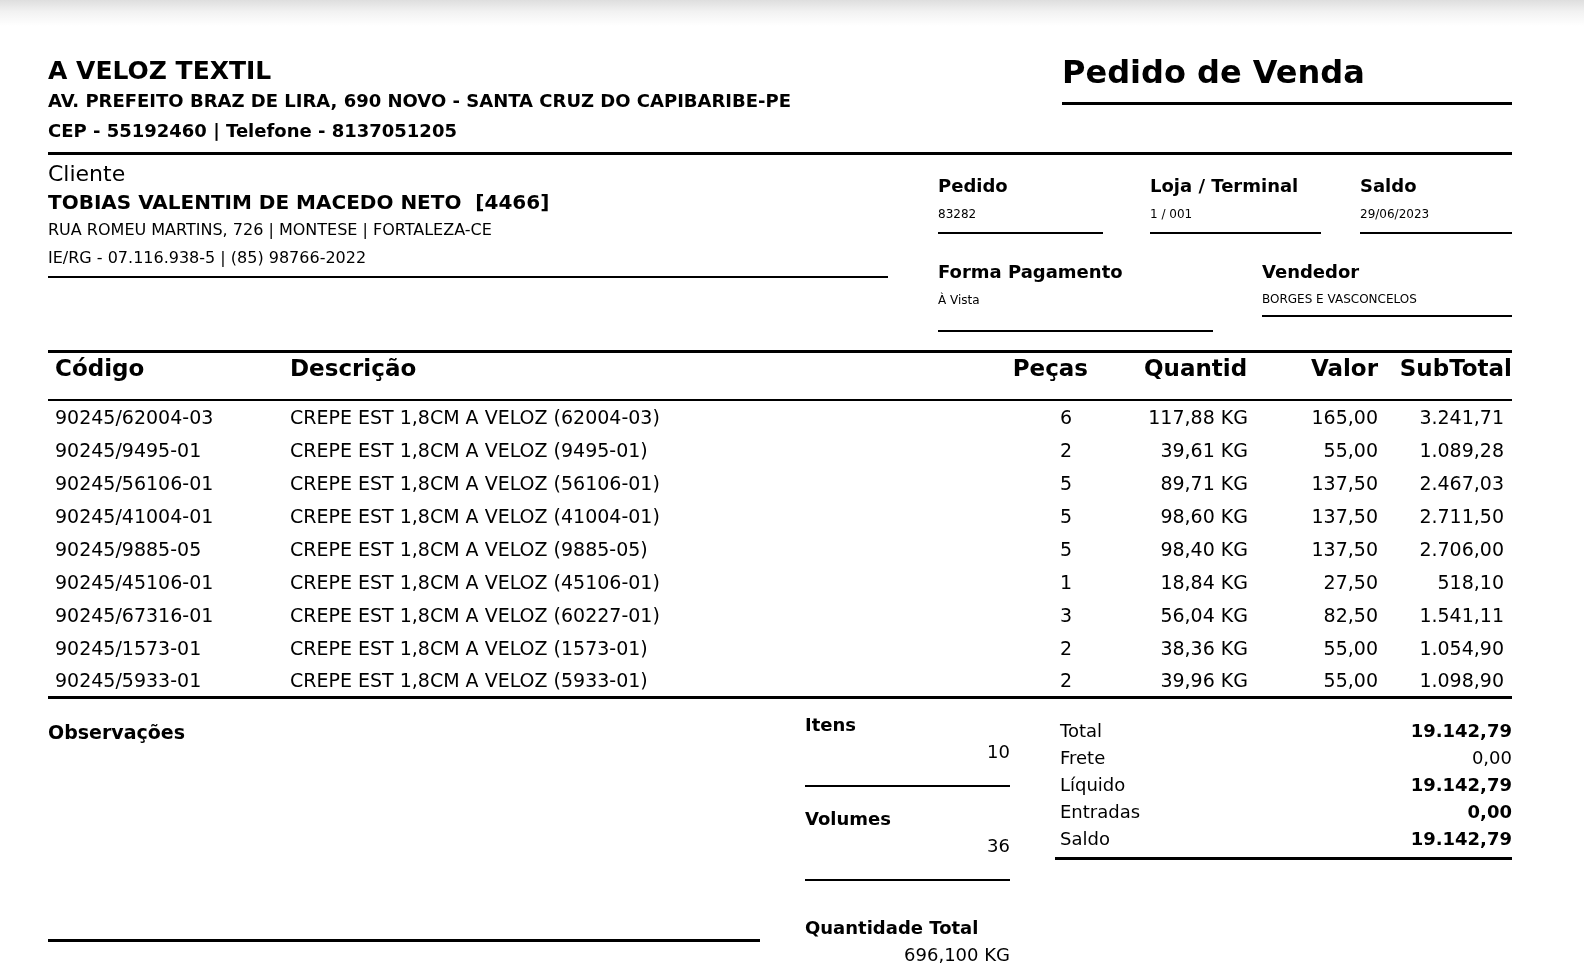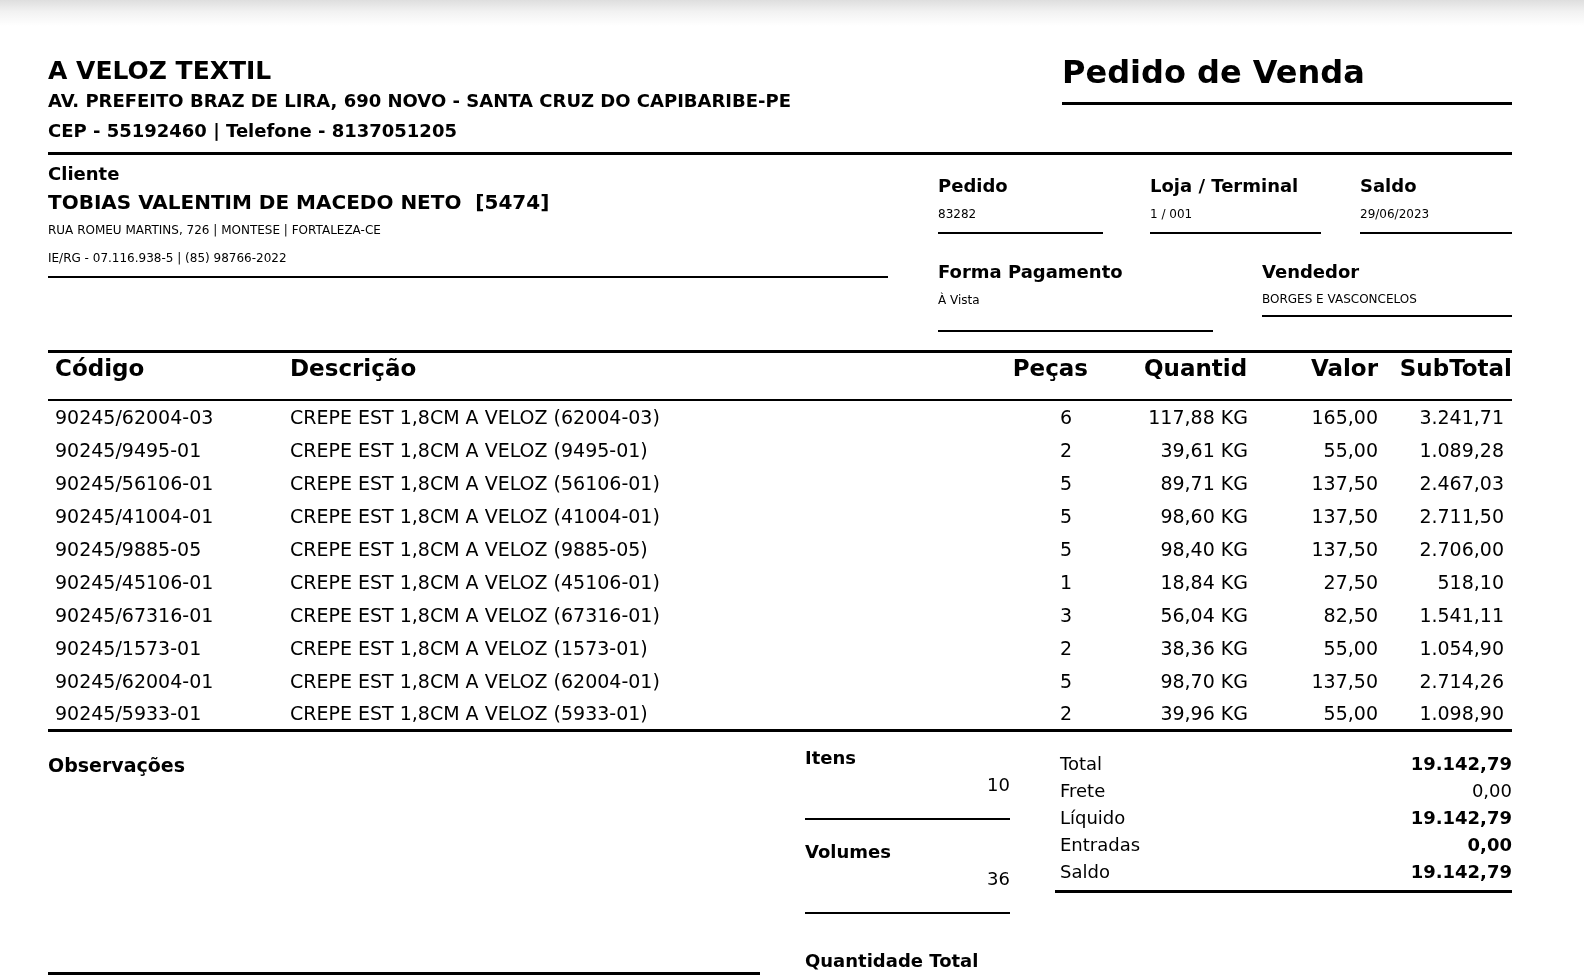--- a/index.html
+++ b/index.html
@@ -18,23 +18,23 @@
   .company-name { font-size:25px; font-weight:bold; line-height:30px; }
   .company-addr { font-size:18px; font-weight:bold; line-height:30px; }
   .title-block { position:absolute; left:1014px; top:54px; width:450px;
     border-bottom:3px solid #000; padding-bottom:12px; }
   .doc-title { font-size:32px; font-weight:bold; line-height:36px; }
 
   
   .info { position:relative; height:198px; border-top:3px solid #000; }
   .client { position:absolute; left:0; top:0; width:840px;
     padding-top:5px; padding-bottom:4px; border-bottom:2px solid #000; }
-  .client-label { font-size:18px; font-weight:bold; line-height:28px; }
+  .client-label { font-size:22px; font-weight:normal; line-height:28px; }
   .client-name { font-size:20px; font-weight:bold; line-height:28px; white-space:pre-wrap; }
-  .client-line { font-size:12px; line-height:28px; }
+  .client-line { font-size:16px; line-height:28px; }
 
   .order-info { position:absolute; left:890px; top:5px; width:574px; height:190px; }
   .field { position:absolute; border-bottom:2px solid #000; padding-bottom:4px; }
   .f-label { font-size:18px; font-weight:bold; line-height:28px; white-space:nowrap;margin-top:12px; }
   .f-value { font-size:12px; line-height:28px; }
   .f-pedido   { left:0;     top:0;    width:165px; }
   .f-loja     { left:212px; top:0;    width:171px; }
   .f-data     { left:422px; top:0;    width:152px; }
   .f-forma    { left:0;     top:86px; width:275px; padding-bottom:16px; }
   .f-vendedor { left:324px; top:86px; width:250px; padding-bottom:2px; }
@@ -83,21 +83,21 @@
       <div class="company-addr">CEP - 55192460 | Telefone - 8137051205</div>
     </div>
     <div class="title-block">
       <div class="doc-title">Pedido de Venda</div>
     </div>
   </div>
 
   <div class="info">
     <div class="client">
       <div class="client-label">Cliente</div>
-      <div class="client-name">TOBIAS VALENTIM DE MACEDO NETO  [5474]</div>
+      <div class="client-name">TOBIAS VALENTIM DE MACEDO NETO  [4466]</div>
       <div class="client-line">RUA ROMEU MARTINS, 726 | MONTESE | FORTALEZA-CE</div>
       <div class="client-line">IE/RG - 07.116.938-5 | (85) 98766-2022</div>
     </div>
 
     <div class="order-info">
       <div class="field f-pedido">
         <div class="f-label">Pedido</div>
         <div class="f-value">83282</div>
       </div>
       <div class="field f-loja">
@@ -182,43 +182,35 @@
         <tr>
           <td>90245/45106-01</td>
           <td>CREPE EST 1,8CM A VELOZ (45106-01)</td>
           <td class="num pecas-cell">1</td>
           <td class="num">18,84 KG</td>
           <td class="num">27,50</td>
           <td class="num sub-cell">518,10</td>
         </tr>
         <tr>
           <td>90245/67316-01</td>
-          <td>CREPE EST 1,8CM A VELOZ (67316-01)</td>
+          <td>CREPE EST 1,8CM A VELOZ (60227-01)</td>
           <td class="num pecas-cell">3</td>
           <td class="num">56,04 KG</td>
           <td class="num">82,50</td>
           <td class="num sub-cell">1.541,11</td>
         </tr>
         <tr>
           <td>90245/1573-01</td>
           <td>CREPE EST 1,8CM A VELOZ (1573-01)</td>
           <td class="num pecas-cell">2</td>
           <td class="num">38,36 KG</td>
           <td class="num">55,00</td>
           <td class="num sub-cell">1.054,90</td>
         </tr>
         <tr>
-          <td>90245/62004-01</td>
-          <td>CREPE EST 1,8CM A VELOZ (62004-01)</td>
-          <td class="num pecas-cell">5</td>
-          <td class="num">98,70 KG</td>
-          <td class="num">137,50</td>
-          <td class="num sub-cell">2.714,26</td>
-        </tr>
-        <tr>
           <td>90245/5933-01</td>
           <td>CREPE EST 1,8CM A VELOZ (5933-01)</td>
           <td class="num pecas-cell">2</td>
           <td class="num">39,96 KG</td>
           <td class="num">55,00</td>
           <td class="num sub-cell">1.098,90</td>
         </tr>
       </tbody>
   </table>
 

